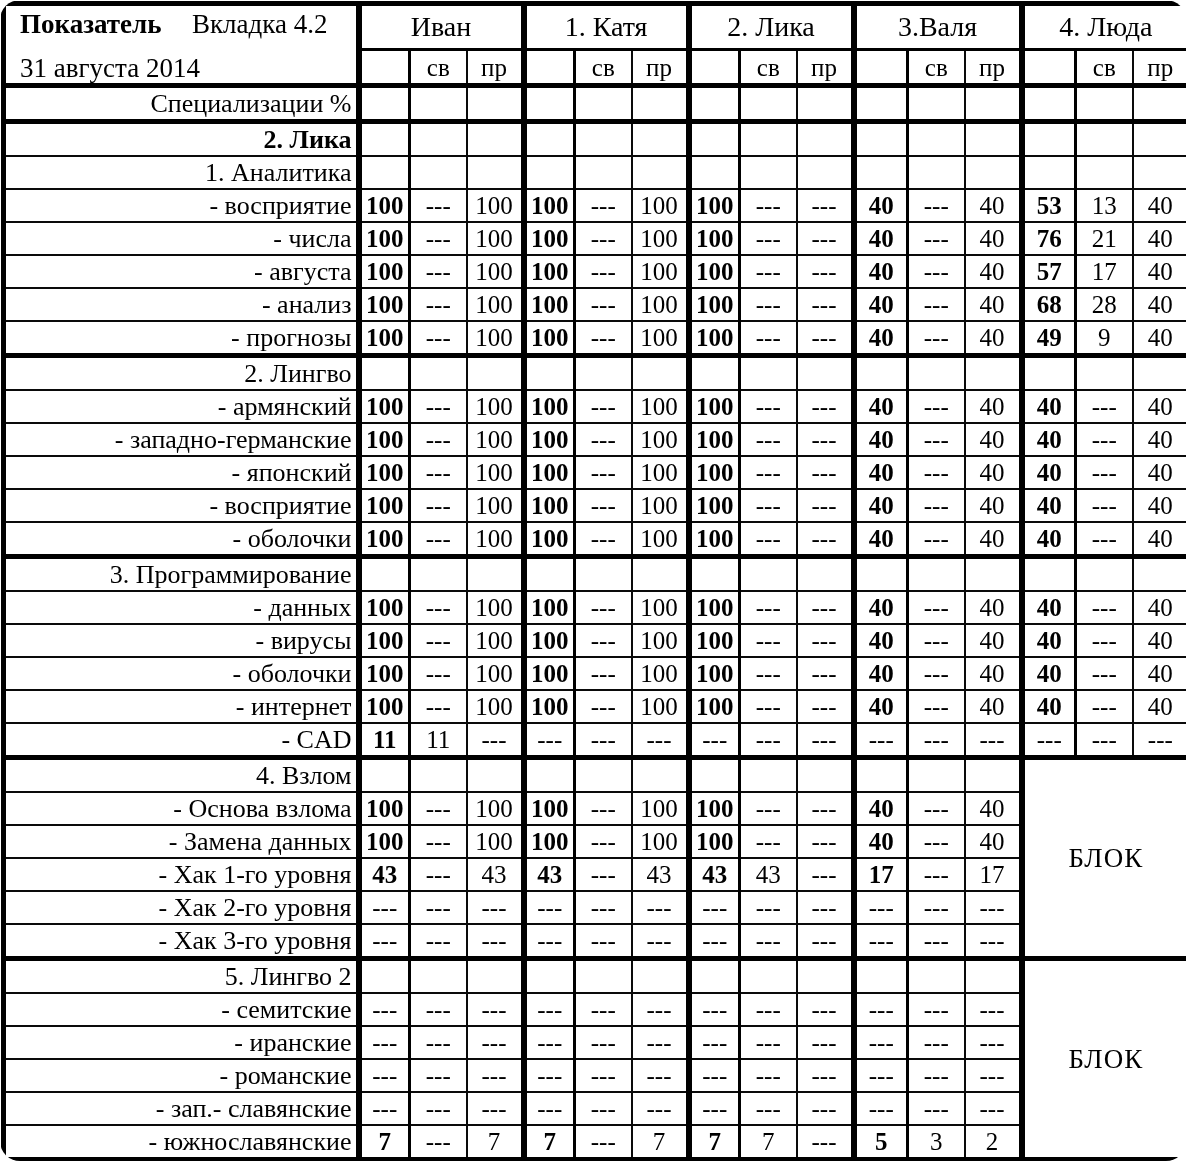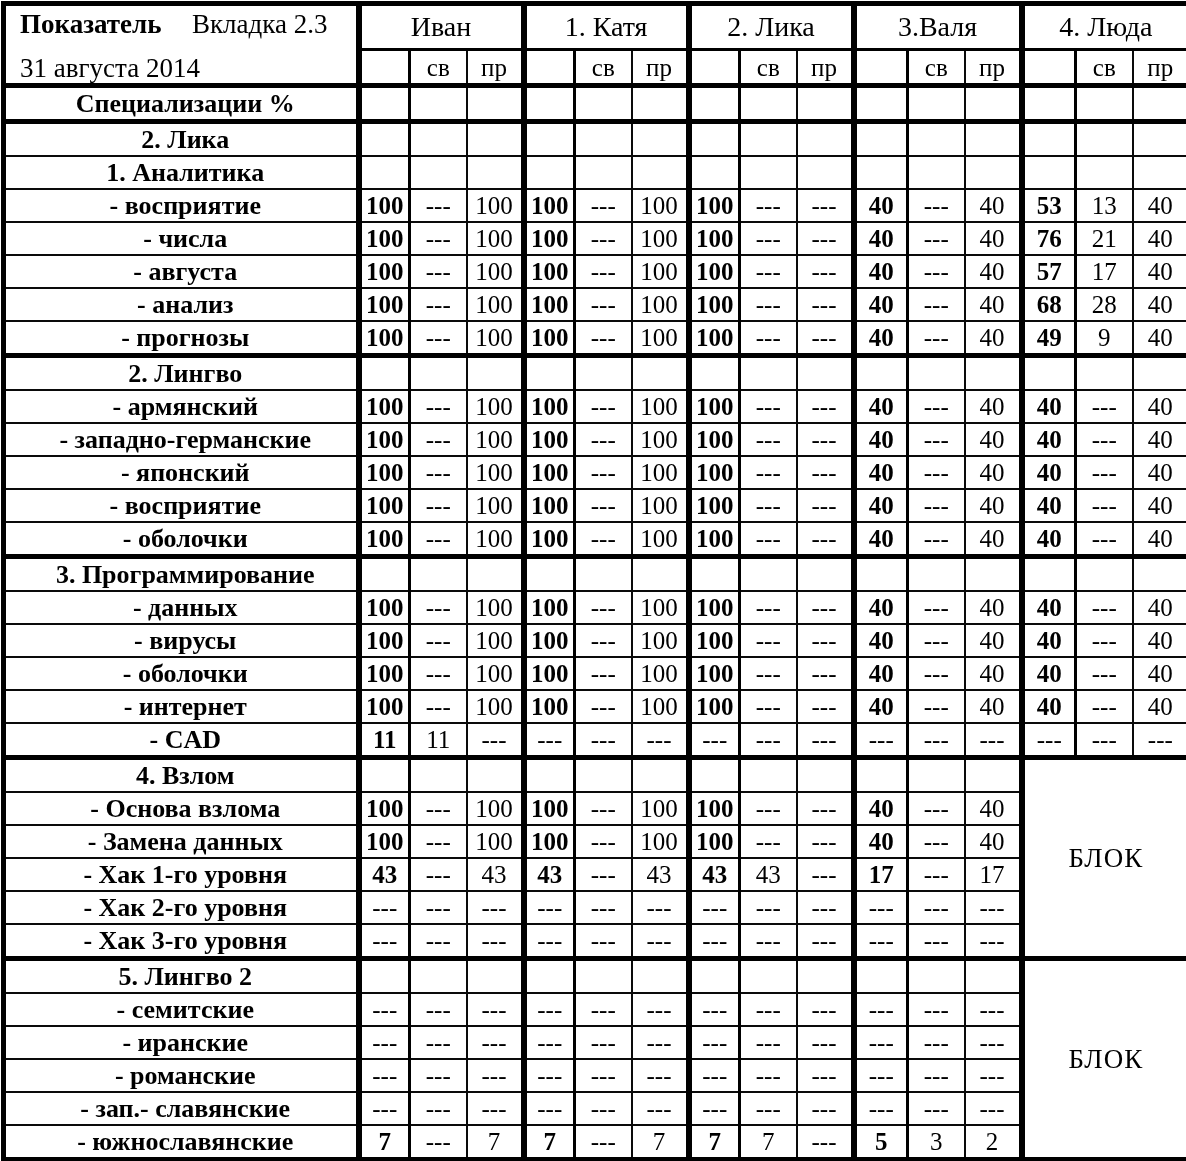--- a/index.html
+++ b/index.html
@@ -1,41 +1,41 @@
 <!DOCTYPE html>
 <html><head>
 <meta charset="utf-8">
 <style>
   html,body { margin:0; padding:0; background:#fff; }
   .sheet {
     width:1186px; height:1161px; overflow:hidden; background:#fff;
     font-family:"Liberation Serif", serif; color:#000;
     box-sizing:border-box;
+    border-radius:20px;
   }
   table {
     border-collapse:collapse; table-layout:fixed;
     width:1182px; margin:1px;
     border:5px solid #000;
   }
   td {
     border:2px solid #0a0a0a;
     padding:0 4px;
     overflow:hidden; white-space:nowrap;
     text-align:center; vertical-align:middle;
     font-size:25px; line-height:1.1;
     height:31px;
   }
   
   td.c0 { border-left:6px solid #000; border-right:3px solid #000; }
   td.c1 { border-right:2px dotted #333; }
   td.c2 { }
   td.label-cell {
-    text-align:center; padding-left:13px; font-size:26px;
+    text-align:right; padding-left:13px; font-size:26px;
     border-right:6px solid #000;
-    font-weight:bold;
   }
   td.person { font-weight:normal; font-size:28px; border-left:6px solid #000; height:40px; }
   tr.subhead td { border-top:3px solid #000; height:30px;margin-top:8px; }
   tr.thick td { border-top:5px solid #000; }
   td.title-cell {
     text-align:left; vertical-align:top; padding:4px 14px 0 14px;
     border-right:6px solid #000; font-size:27px;
   }
   .title-line1 { display:flex; justify-content:space-between; padding-right:14px; }
   .title-line1 .t-name { font-weight:bold; }
@@ -67,21 +67,21 @@
         <col style="width:57px">
       <col style="width:54px">
         <col style="width:57px">
         <col style="width:57px">
     </colgroup>
     <thead>
       <tr>
         <td class="title-cell" rowspan="2">
           <div class="title-line1">
             <span class="t-name">Показатель</span>
-            <span class="t-tab">Вкладка 2.3</span>
+            <span class="t-tab">Вкладка 4.2</span>
           </div>
           <div class="title-line2">31 августа 2014</div>
         </td>
         <td class="person" colspan="3">Иван</td>
         <td class="person" colspan="3">1. Катя</td>
         <td class="person" colspan="3">2. Лика</td>
         <td class="person" colspan="3">3.Валя</td>
         <td class="person" colspan="3">4. Люда</td>
       </tr>
       <tr class="subhead">

